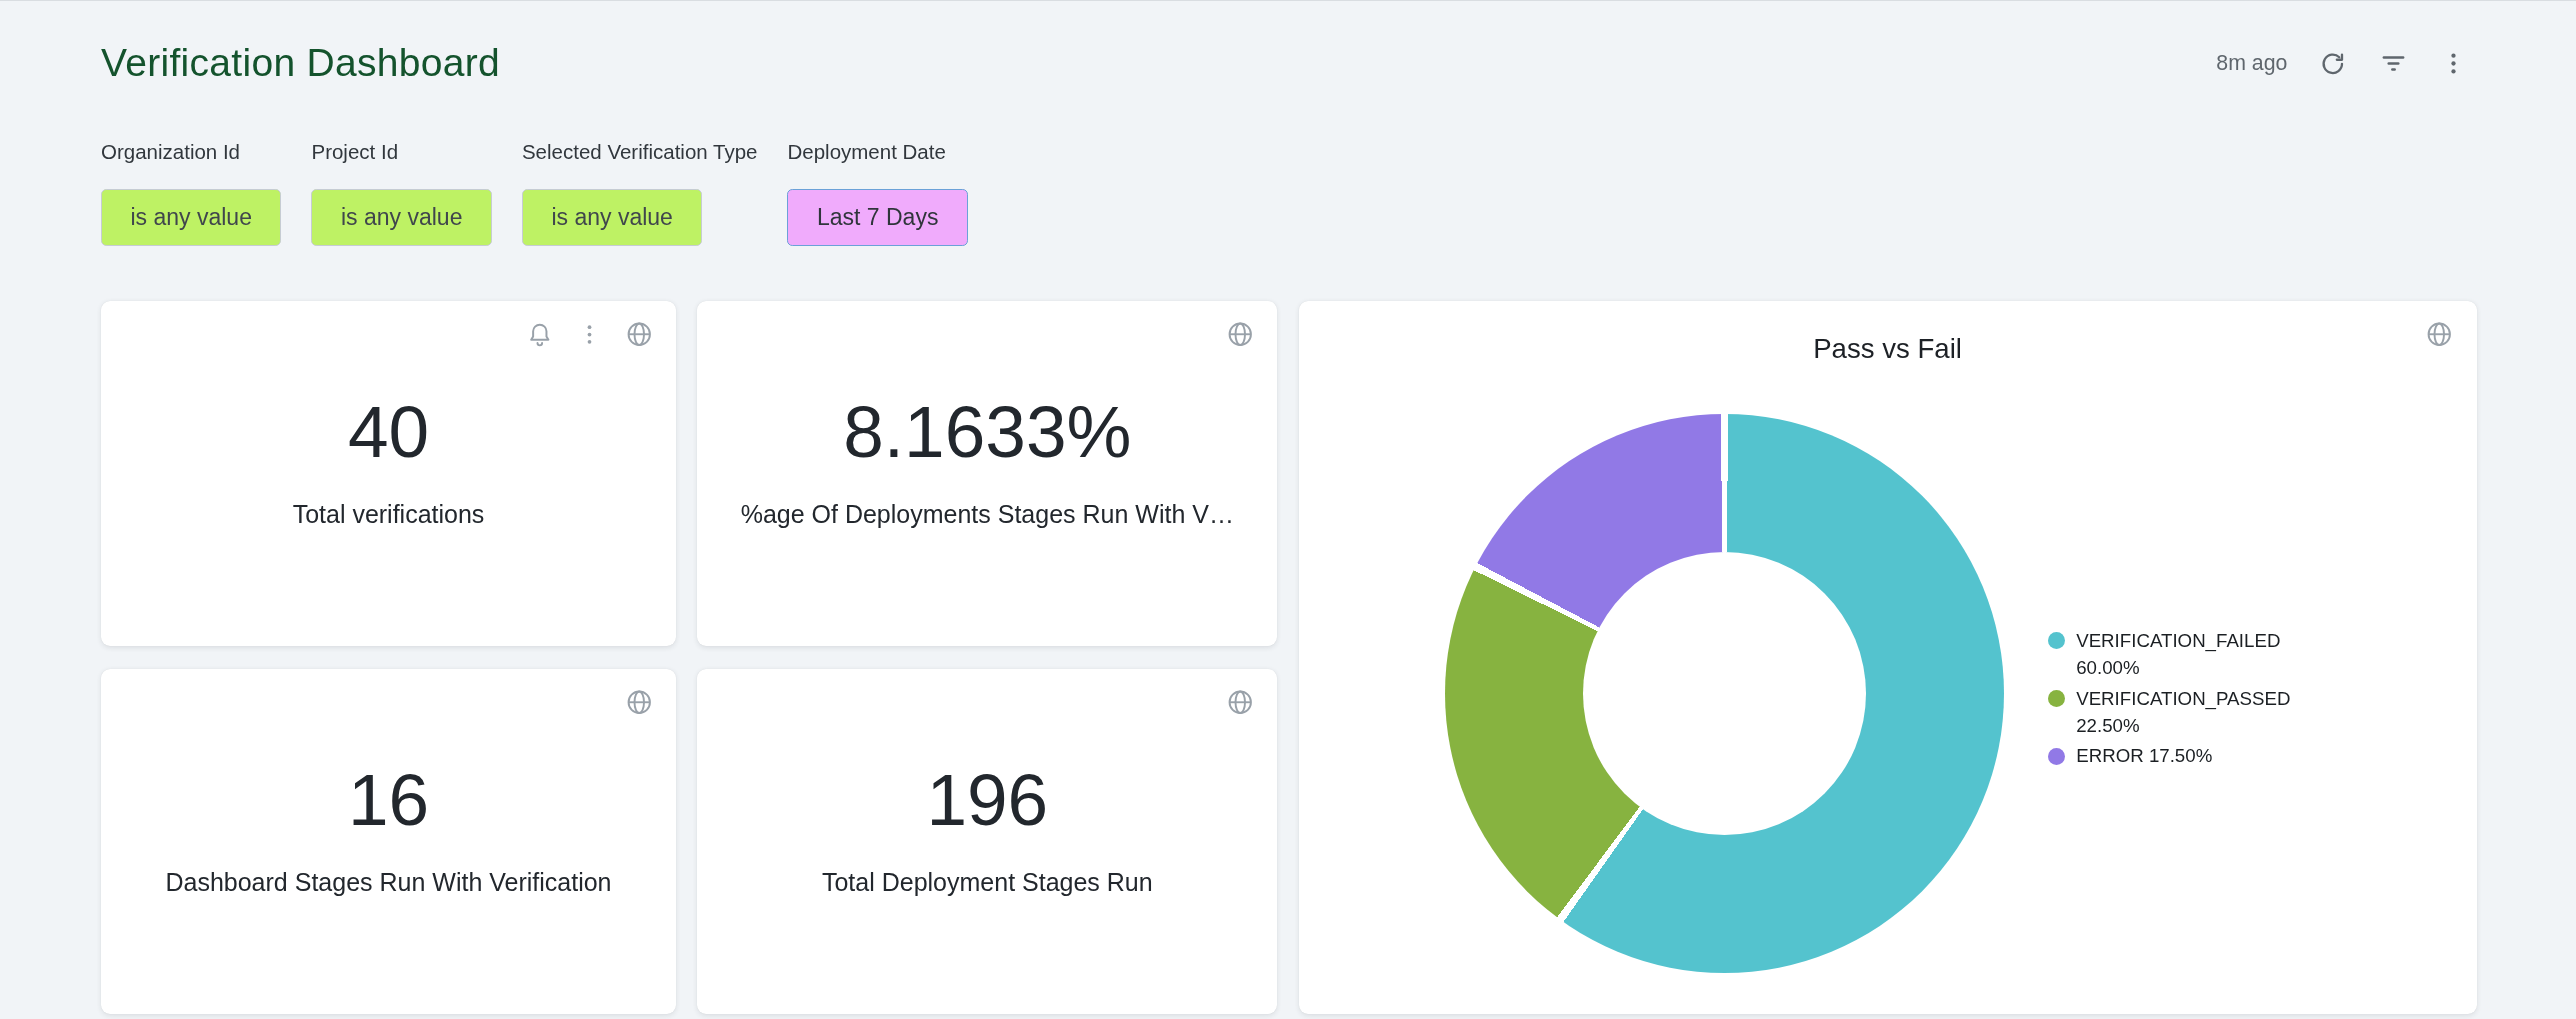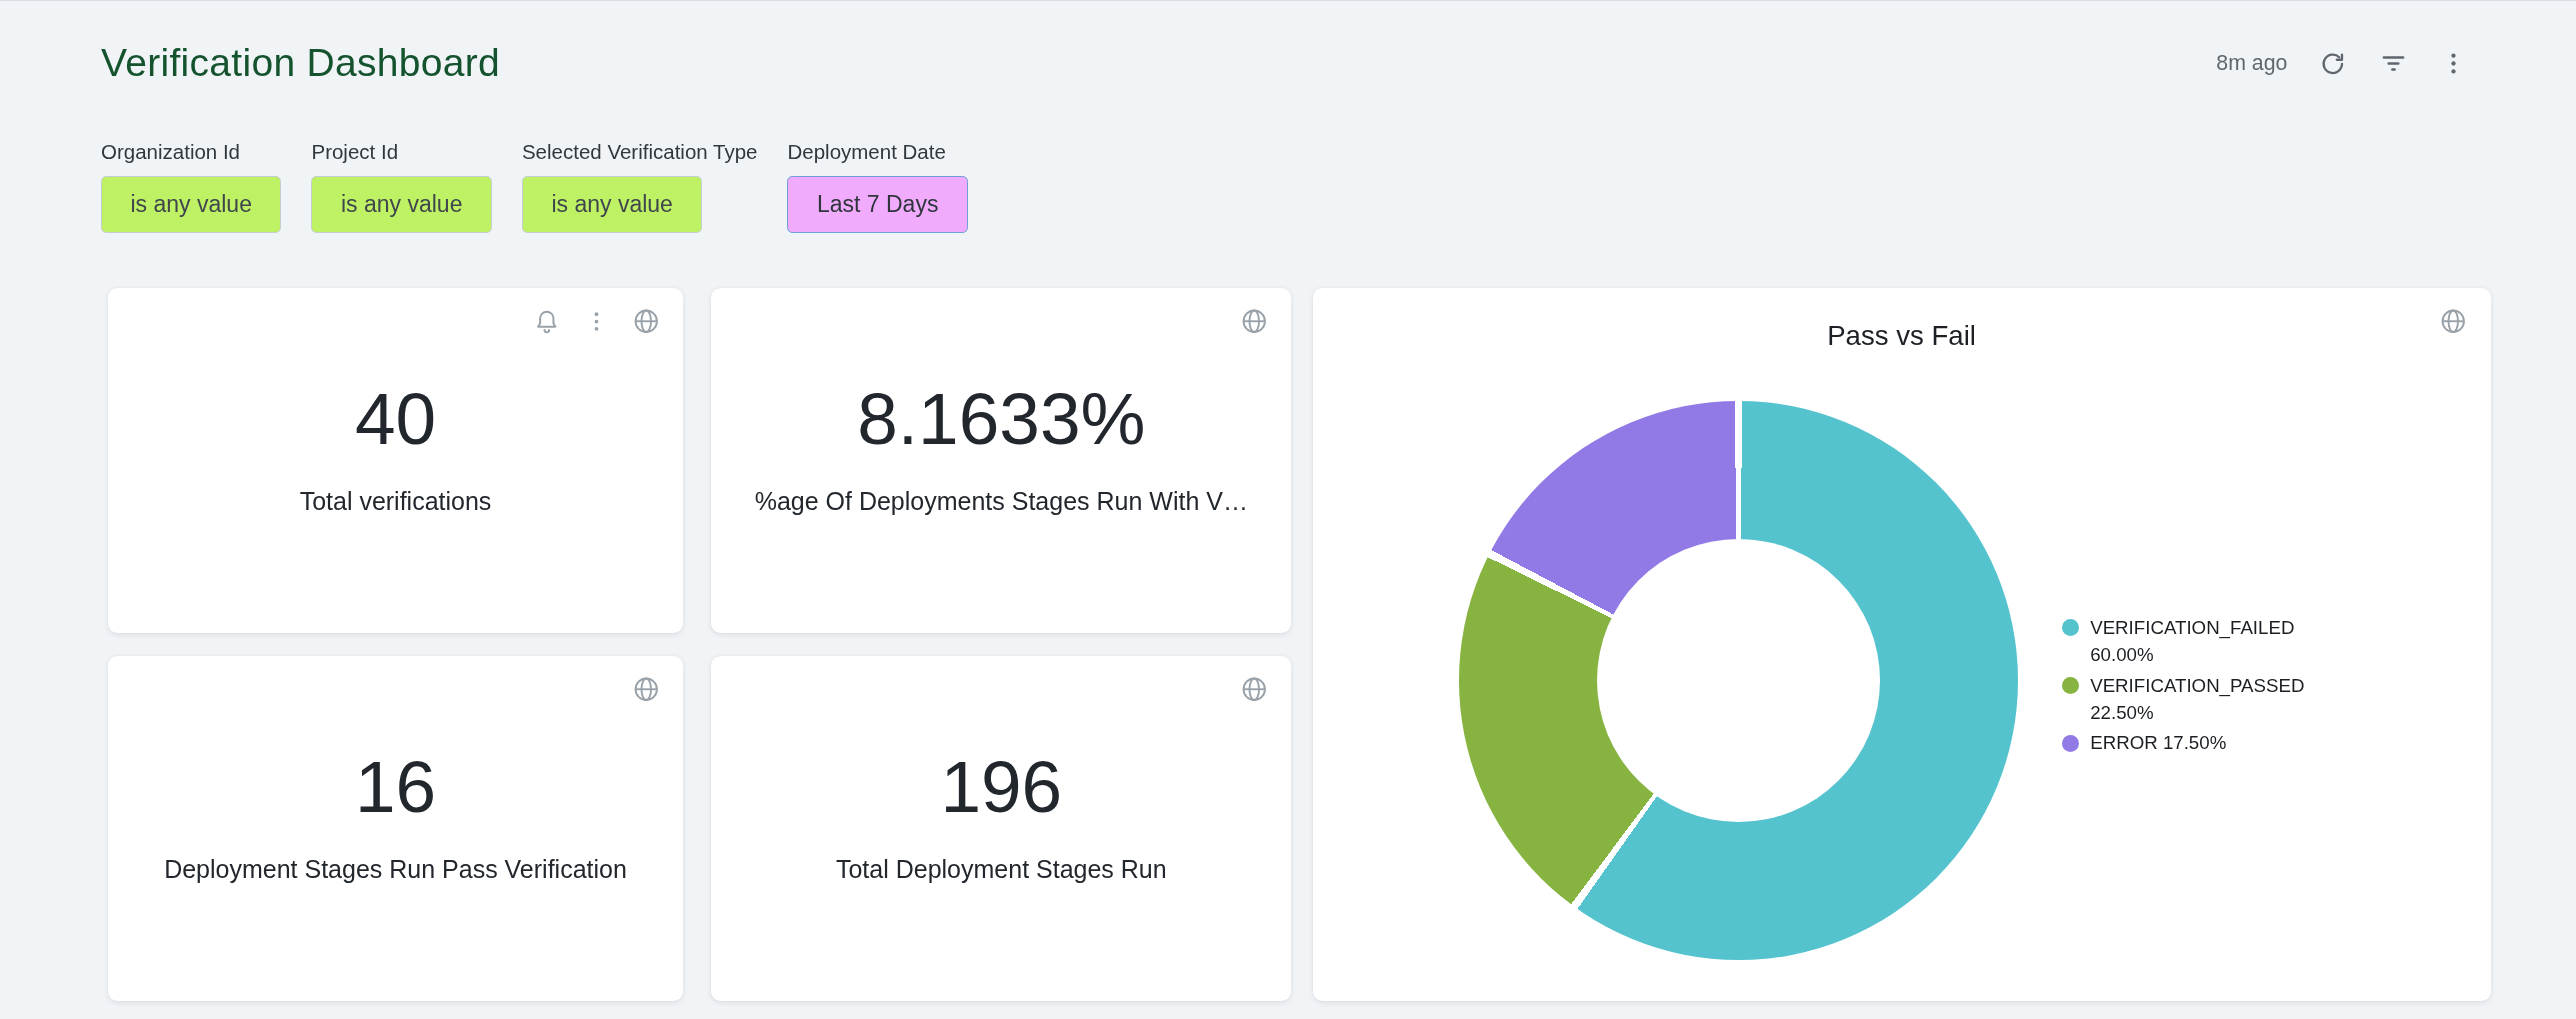--- a/index.html
+++ b/index.html
@@ -18,32 +18,32 @@
     padding: 41px 109px 0 101px;
   }
   .page-title { font-size: 39px; font-weight: 500; color: #14532d; letter-spacing: 0.3px; line-height: 1.1; }
   .header-right { display: flex; align-items: center; gap: 32px; color: #5f666d; margin-top: 7.1px; }
   .last-refresh { font-size: 21.3px; color: #5f666d; }
   .hicon { display: inline-flex; cursor: pointer; color: #5f666d; }
   .hicon svg { display: block; }
 
   
   .filters { display: flex; gap: 30px; margin-top: 52px; padding-left: 101px; }
-  .filter { display: flex; flex-direction: column; gap: 13px; }
+  .filter { display: flex; flex-direction: column; gap: 26px; }
   .filter-label { font-size: 20.5px; color: #31373d; line-height: 1; padding-top: 5.3px; }
   .filter-value {
     height: 57px; padding: 0 28.5px; display: inline-flex; align-items: center;
     background: #bef264; border: 1.8px solid #c6ccd3; border-radius: 5.3px;
     font-size: 23px; color: #40464c; width: fit-content; cursor: pointer; white-space: nowrap;
   }
   .filter-value.active { background: #f0abfc; border-color: #6ba1d8; color: #2f353b; }
 
   
   .grid { display: flex; gap: 21.3px; margin-top: 55px; padding-left: 101px; }
-  .col { display: flex; flex-direction: column; gap: 23px; margin-left: 7px; }
+  .col { display: flex; flex-direction: column; gap: 23px; }
   .col-a { width: 575px; }
   .col-b { width: 580px; }
   .card {
     background: #ffffff; border-radius: 9px; position: relative;
     box-shadow: 0 1.8px 5.3px rgba(40,50,60,0.10), 0 0 0.9px rgba(40,50,60,0.12);
   }
   .tile { height: 345px; display: flex; flex-direction: column; align-items: center; justify-content: center; gap: 32px; padding-bottom: 23px; }
   .tile-value { font-size: 73px; font-weight: 400; color: #22272d; line-height: 1; }
   .tile-label { font-size: 25px; color: #22272d; max-width: 543px; text-align: center; white-space: nowrap; }
   .card-icons { position: absolute; top: 19.6px; right: 23px; display: flex; gap: 23px; align-items: center; color: #99a1a9; }
@@ -144,21 +144,21 @@
         <div class="card-icons">
           <span>
             <svg viewBox="0 0 24 24" width="28.5" height="28.5" fill="none" stroke="currentColor" stroke-width="1.6">
               <circle cx="12" cy="12" r="9"></circle>
                 <ellipse cx="12" cy="12" rx="4" ry="9"></ellipse>
                 <path d="M3 12h18"></path>
             </svg>
           </span>
         </div>
         <div class="tile-value">16</div>
-        <div class="tile-label">Deployment Stages Run Pass Verification</div>
+        <div class="tile-label">Dashboard Stages Run With Verification</div>
       </div>
     </div>
 
     <div class="col col-b">
       <div class="card tile">
         <div class="card-icons">
           <span>
             <svg viewBox="0 0 24 24" width="28.5" height="28.5" fill="none" stroke="currentColor" stroke-width="1.6">
               <circle cx="12" cy="12" r="9"></circle>
                 <ellipse cx="12" cy="12" rx="4" ry="9"></ellipse>

